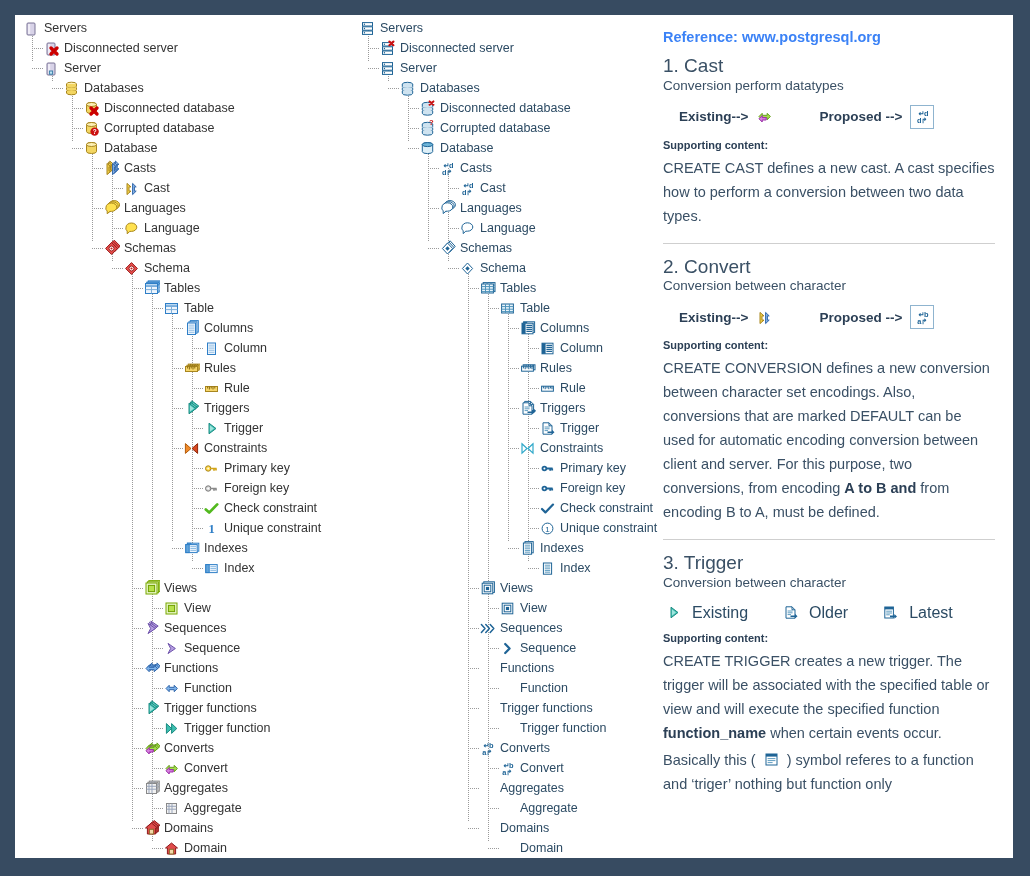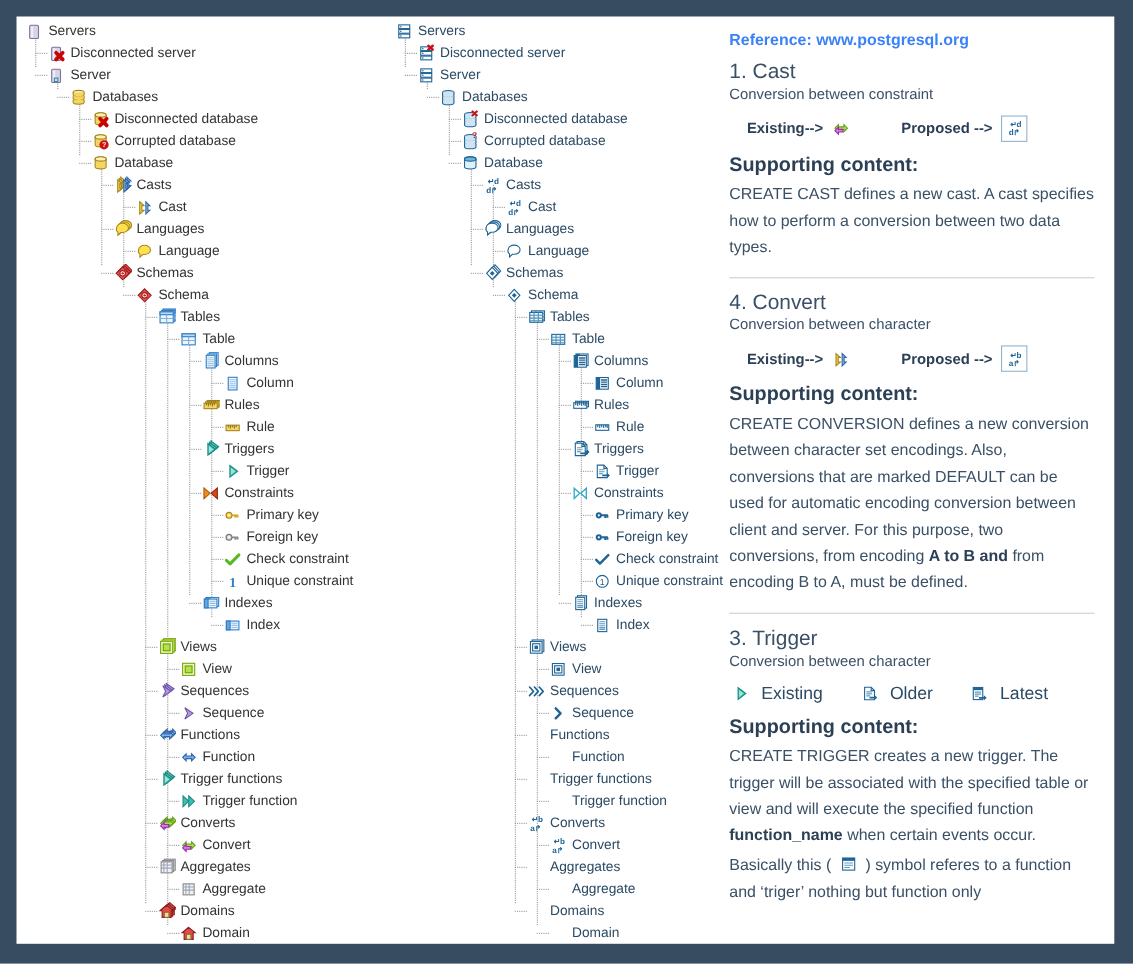--- a/index.html
+++ b/index.html
@@ -77,21 +77,21 @@
     display:inline-flex;align-items:center;justify-content:center;
     background:#fff;
   }
   .trigrow{
     display:flex;align-items:center;margin:14px 0 8px 2px;
     font-size:16px;color:#2b4a63;
   }
   .trigrow .slot{display:flex;align-items:center;margin-right:34px;}
   .trigrow .slot .t{margin-left:6px;}
   .sup{
-    font-size:18px;font-weight:bold;color:#2b3f55;
+    font-size:11px;font-weight:bold;color:#2b3f55;
     margin:10px 0 6px 0;
   }
   .body{
     font-size:14.5px;color:#3a5065;line-height:1.65;
     margin:0 0 4px 0;
   }
   .body b{color:#2b3f55;}
   .divider{
     border-top:1px solid #cfcfcf;
     margin:14px 0 12px 0;
@@ -1173,21 +1173,21 @@
           <span class="ico"></span>
           <span class="lbl">Domain</span>
         </div>
       </div>
 
     <div class="col-right">
       <div class="ref">Reference: www.postgresql.org</div>
 
       <div>
         <div class="sec-h">1. Cast</div>
-        <div class="sec-sub">Conversion between constraint</div>
+        <div class="sec-sub">Conversion perform datatypes</div>
         <div class="iconrow">
           <div class="slot">
             <span class="t">Existing--&gt;</span>
             <span class="ico" id="s1-existing">
                 <svg width="17" height="17" viewBox="0 0 17 17" xmlns="http://www.w3.org/2000/svg">
                   <path d="M3 8.5 l3.2-3.2 v2 h5 v-2 l3.2 3.2 -3.2 3.2 v-2 h-5 v2 z" fill="#a7dd4e" stroke="#66a01c"></path>
                   <path d="M3 10.8 l3.2 3.2 v-2 h4 v-2.4 h-4 v-2 z" fill="#d87fe0" stroke="#9a2fa8"></path>
                 </svg>
               </span>
           </div>
@@ -1203,21 +1203,21 @@
               </span>
           </div>
         </div>
         <div class="sup">Supporting content:</div>
         <div class="body">CREATE CAST defines a new cast. A cast specifies how to perform a conversion between two data types.</div>
       </div>
 
       <div class="divider"></div>
 
       <div>
-        <div class="sec-h">4. Convert</div>
+        <div class="sec-h">2. Convert</div>
         <div class="sec-sub">Conversion between character</div>
         <div class="iconrow">
           <div class="slot">
             <span class="t">Existing--&gt;</span>
             <span class="ico" id="s2-existing">
                 <svg width="17" height="17" viewBox="0 0 17 17" xmlns="http://www.w3.org/2000/svg">
                   <path d="M4 3.4 L8 6.9 H6 v4.2 h2 L4 14.6 Z" fill="#f2d04a" stroke="#a8861f"></path>
                   <path d="M9.6 3.4 v11.2 l3.6-3.5 h-1.8 V6.9 h1.8 z" fill="#8fb8e8" stroke="#2f66ab"></path>
                 </svg>
               </span>

